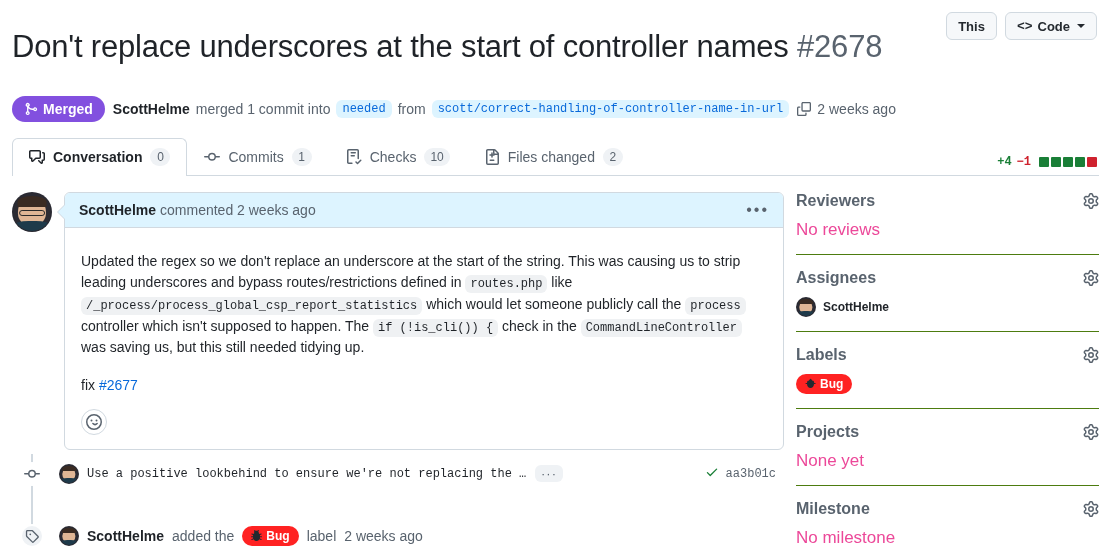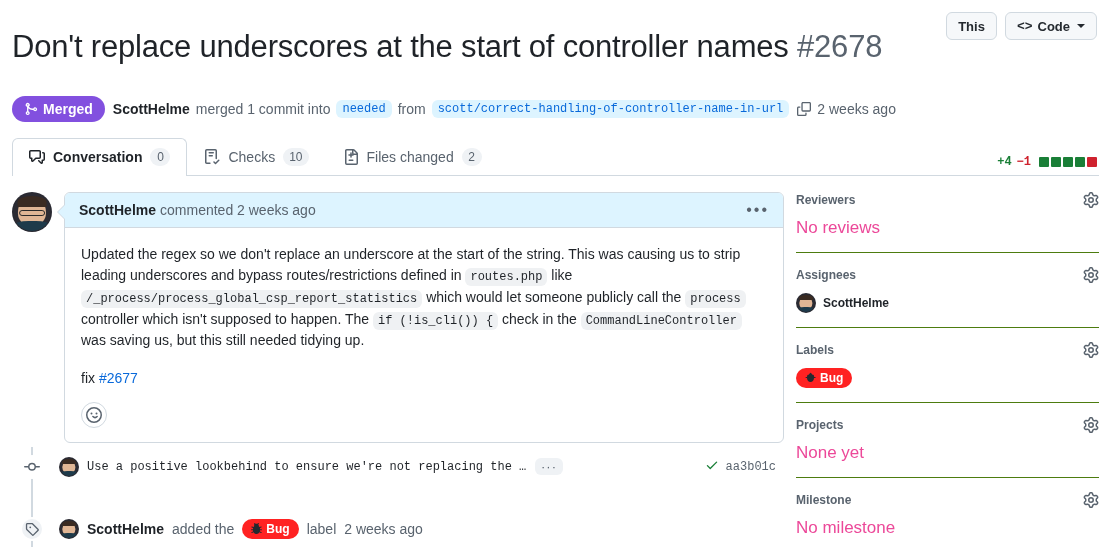--- a/index.html
+++ b/index.html
@@ -140,21 +140,21 @@
     border-right: 8px solid #ddf4ff;
   }
   .comment-head {
     background: #ddf4ff; border-bottom: 1px solid #d1d9e0;
     border-radius: 5px 5px 0 0; padding: 9px 14px;
     display: flex; align-items: center; font-size: 14px; color: #59636e;
   }
   .comment-head .who { color: #1f2328; font-weight: 600; margin-right: 4px; }
   .kebab { margin-left: auto; color: #59636e; font-size: 16px; letter-spacing: 2px; line-height: 8px; cursor: pointer; }
   .comment-body { padding: 16px 16px 10px 16px; font-size: 14px; line-height: 1.55; color: #1f2328; }
-  .comment-body p { margin: 0 0 16px 0; }
+  .comment-body p { margin: 7px 0 16px 0; }
   .comment-body p:last-of-type { margin-bottom: 12px; }
   code.inline {
     font-family: "Liberation Mono", monospace; font-size: 12px;
     background: #eff1f3; border-radius: 6px; padding: 2px 5px;
     white-space: nowrap;
   }
   a.link { color: #0969da; text-decoration: none; }
   .reaction-btn {
     width: 26px; height: 26px; border-radius: 50%; border: 1px solid #d1d9e0;
     display: inline-flex; align-items: center; justify-content: center;
@@ -193,21 +193,21 @@
     display: inline-flex; align-items: center; gap: 4px;
     background: #ff2222; color: #fff; border-radius: 2em;
     padding: 2px 9px; font-size: 12px; font-weight: 700; line-height: 16px;
   }
   .label-pill .bugdot { display: inline-flex; }
 
   
   .side-sec { padding: 0 0 14px 0; }
   .side-sec + .side-sec { border-top: 1px solid #4d7c0f; padding-top: 14px; }
   .side-head {
-    display: flex; align-items: center; font-size: 12px; font-weight: 600;
+    display: flex; align-items: center; font-size: 16px; font-weight: 600;
     color: #59636e; margin-bottom: 10px;
   }
   .gear { margin-left: auto; color: #59636e; cursor: pointer; display: inline-flex; }
   .side-empty { font-size: 17px; color: #ec4899; }
   .side-person { display: flex; align-items: center; gap: 7px; font-size: 12px; font-weight: 600; color: #1f2328; }
 </style>
 </head>
 <body>
 
 <div class="page">
@@ -260,20 +260,29 @@
       <div class="tab active">
         <span class="ticon">
           <svg width="16" height="16" viewBox="0 0 16 16" fill="currentColor">
               <path d="M1.75 1h8.5c.966 0 1.75.784 1.75 1.75v5.5A1.75 1.75 0 0 1 10.25 10H7.061l-2.574 2.573A1.458 1.458 0 0 1 2 11.543V10h-.25A1.75 1.75 0 0 1 0 8.25v-5.5C0 1.784.784 1 1.75 1ZM1.5 2.75v5.5c0 .138.112.25.25.25h1a.75.75 0 0 1 .75.75v2.19l2.72-2.72a.749.749 0 0 1 .53-.22h3.5a.25.25 0 0 0 .25-.25v-5.5a.25.25 0 0 0-.25-.25h-8.5a.25.25 0 0 0-.25.25Zm13 2a.25.25 0 0 0-.25-.25h-.5a.75.75 0 0 1 0-1.5h.5c.966 0 1.75.784 1.75 1.75v5.5A1.75 1.75 0 0 1 14.25 12H14v1.543a1.458 1.458 0 0 1-2.487 1.03L9.22 12.28a.749.749 0 0 1 .326-1.275.749.749 0 0 1 .734.215l2.22 2.22v-2.19a.75.75 0 0 1 .75-.75h1a.25.25 0 0 0 .25-.25Z"></path>
             </svg>
         </span>
         <span>Conversation</span>
         <span class="counter">0</span>
       </div>
 
+      <div class="tab">
+        <span class="ticon">
+          <svg width="16" height="16" viewBox="0 0 16 16" fill="currentColor">
+              <path d="M11.93 8.5a4.002 4.002 0 0 1-7.86 0H.75a.75.75 0 0 1 0-1.5h3.32a4.002 4.002 0 0 1 7.86 0h3.32a.75.75 0 0 1 0 1.5Zm-1.43-.75a2.5 2.5 0 1 0-5 0 2.5 2.5 0 0 0 5 0Z"></path>
+            </svg>
+        </span>
+        <span>Commits</span>
+        <span class="counter">1</span>
+      </div>
 
       <div class="tab">
         <span class="ticon">
           <svg width="16" height="16" viewBox="0 0 16 16" fill="currentColor">
               <path d="M2.5 1.75a.25.25 0 0 1 .25-.25h8.5a.25.25 0 0 1 .25.25v7.736a.75.75 0 1 0 1.5 0V1.75A1.75 1.75 0 0 0 11.25 0h-8.5A1.75 1.75 0 0 0 1 1.75v11.5c0 .966.784 1.75 1.75 1.75h3.17a.75.75 0 0 0 0-1.5H2.75a.25.25 0 0 1-.25-.25Zm2 2a.75.75 0 0 1 .75-.75h4a.75.75 0 0 1 0 1.5h-4a.75.75 0 0 1-.75-.75Zm0 3a.75.75 0 0 1 .75-.75h3a.75.75 0 0 1 0 1.5h-3a.75.75 0 0 1-.75-.75Zm10.78 5.03a.75.75 0 1 0-1.06-1.06L11.5 13.44l-.97-.97a.75.75 0 1 0-1.06 1.06l1.5 1.5a.75.75 0 0 0 1.06 0Z"></path>
             </svg>
         </span>
         <span>Checks</span>
         <span class="counter">10</span>
       </div>

